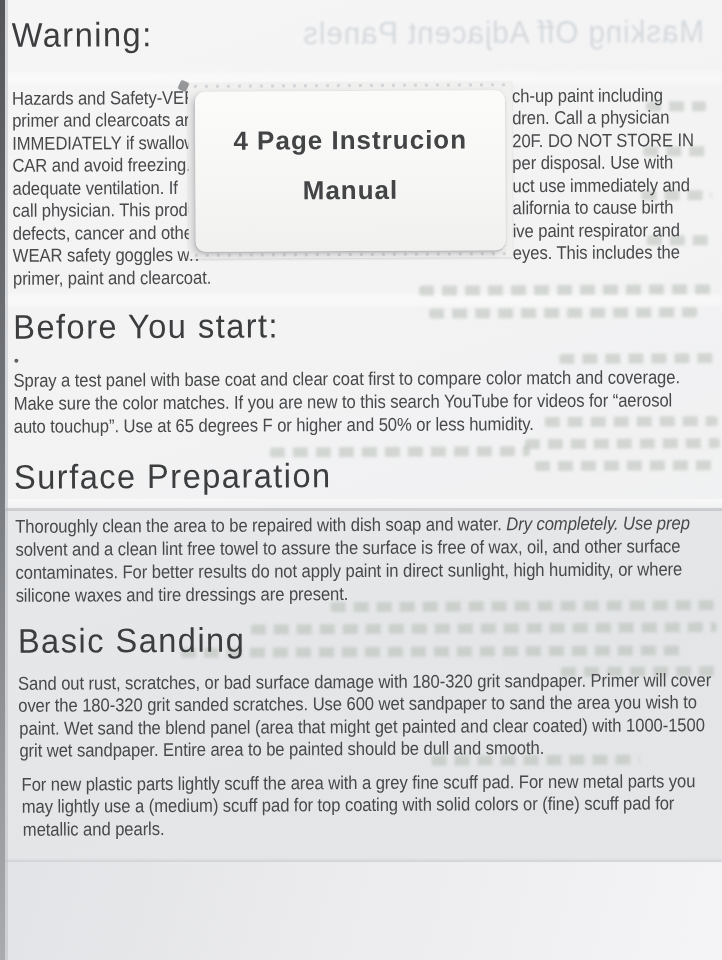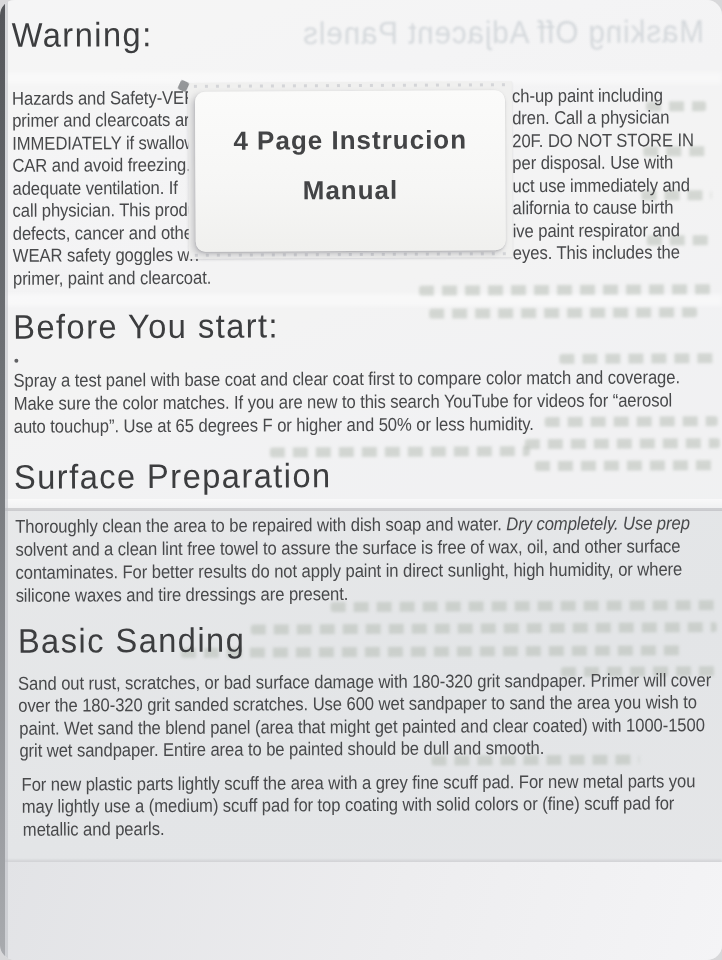--- a/index.html
+++ b/index.html
@@ -1,20 +1,19 @@
 <!DOCTYPE html>
 <html><head>
 <meta charset="utf-8">
 <style>
   html,body{margin:0;padding:0;background:#d8d8da;}
   #photo{
     position:relative;width:722px;height:960px;overflow:hidden;
     font-family:"Liberation Sans",sans-serif;
     background:linear-gradient(160deg,#f2f2f3 0%,#eeeeef 35%,#e9eaec 70%,#ebebed 100%);
-    border-radius:15px;
   }
   .abs{position:absolute;}
   
   .top-sheet{left:0;top:0;width:722px;height:510px;background:rgba(252,252,253,.35);}
   .sheet-shadow{left:0;top:508px;width:722px;height:3px;background:rgba(125,127,133,.30);filter:blur(.7px);}
   .sheet-curl{left:0;top:499px;width:722px;height:9px;background:linear-gradient(180deg,rgba(255,255,255,.55),rgba(255,255,255,0));}
   .crease1{left:0;top:72px;width:722px;height:12px;background:rgba(255,255,255,.4);filter:blur(2px);}
   .crease2{left:0;top:294px;width:722px;height:12px;background:rgba(255,255,255,.45);filter:blur(2px);}
   .lower-tint{left:0;top:511px;width:722px;height:351px;background:rgba(95,100,112,.035);}
   .bottom-sheet{left:0;top:862px;width:722px;height:98px;background:linear-gradient(105deg,#e2e3e6 0%,#ededef 55%,#f4f4f6 100%);}

